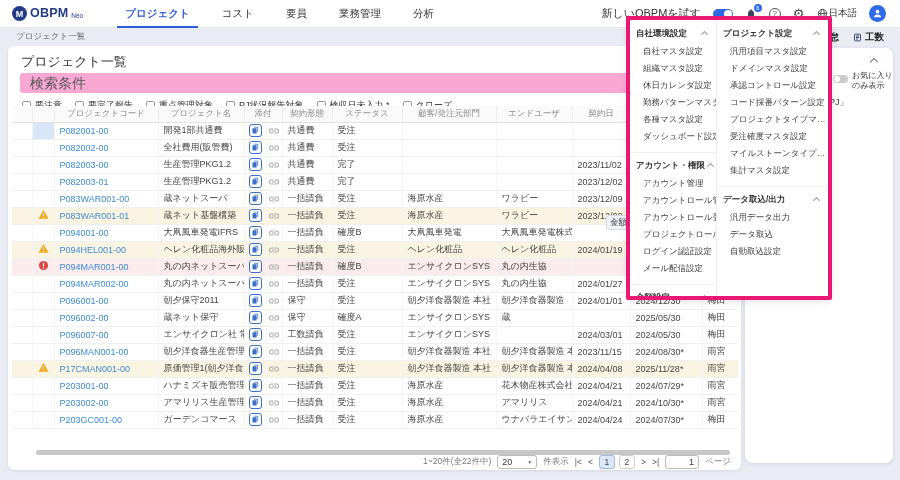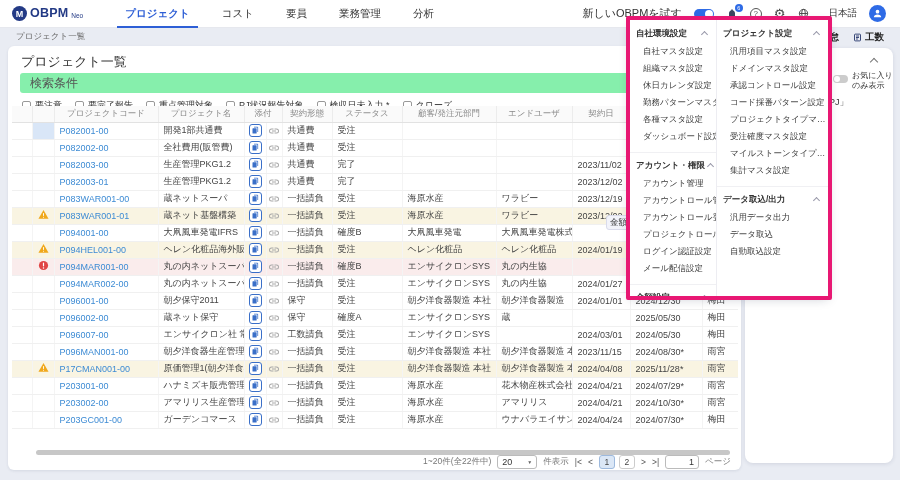--- a/index.html
+++ b/index.html
@@ -18,33 +18,33 @@
   .tab.active{color:#2e5fd6;font-weight:bold;}
   .tab.active::after{content:"";position:absolute;left:8px;right:8px;bottom:0;height:2px;background:#2e5fd6;}
   .nav-right{margin-left:auto;display:flex;align-items:center;gap:12px;margin-right:14px;}
   .try-label{font-size:11px;color:#333;}
   .toggle-on{width:20px;height:10px;border-radius:5px;background:#2e6be6;position:relative;display:inline-block;}
   .toggle-on::after{content:"";position:absolute;right:1px;top:1px;width:8px;height:8px;border-radius:50%;background:#fff;}
   .bell-wrap{position:relative;display:inline-flex;}
   .badge{position:absolute;top:-4px;right:-5px;width:8px;height:8px;border-radius:50%;background:#2e6be6;color:#fff;font-size:5.5px;display:flex;align-items:center;justify-content:center;}
   .qmark{width:12px;height:12px;border-radius:50%;border:1px solid #555;color:#555;font-size:8px;display:inline-flex;align-items:center;justify-content:center;}
   .gear{font-size:13px;color:#444;line-height:1;}
-  .globe-wrap{display:flex;align-items:center;gap:20px;font-size:9.5px;color:#333;}
+  .globe-wrap{display:flex;align-items:center;gap:1px;font-size:9.5px;color:#333;}
   .avatar{width:17px;height:17px;border-radius:50%;background:#2e6be6;display:inline-flex;align-items:center;justify-content:center;}
 
   
   .crumb-row{position:absolute;top:28px;left:0;right:0;height:18px;display:flex;align-items:center;}
   .crumb{font-size:8.5px;color:#666;margin-left:16px;}
   .side-actions{margin-left:auto;display:flex;gap:14px;margin-right:16px;align-items:center;}
   .side-action{display:flex;align-items:center;gap:3px;font-size:9.5px;color:#222;font-weight:bold;cursor:pointer;}
 
   
   .main-card{position:absolute;left:8px;top:46px;width:733px;height:424px;background:#fff;border-radius:6px;box-shadow:0 1px 3px rgba(30,40,80,.1);}
   .page-title{position:absolute;left:13px;top:7px;font-size:13px;color:#333;}
-  .search-bar{position:absolute;left:12px;right:12px;top:27px;height:20px;background:#86efac;border-radius:3px;font-size:12px;color:#555;line-height:20px;padding-left:10px;cursor:pointer;}
+  .search-bar{position:absolute;left:12px;right:12px;top:27px;height:20px;background:#f9a8d4;border-radius:3px;font-size:14px;color:#555;line-height:20px;padding-left:10px;cursor:pointer;}
   .filter-row{position:absolute;left:14px;top:53px;display:flex;gap:13px;align-items:center;}
   .filter-item{display:flex;align-items:center;gap:4px;font-size:9px;color:#333;cursor:pointer;}
   .cbox{width:9px;height:9px;border:1px solid #999;border-radius:2px;background:#fff;flex:none;}
 
   .tablewrap{position:absolute;left:4px;top:60px;width:726px;height:341px;overflow:hidden;}
   table.grid{border-collapse:collapse;table-layout:fixed;width:730px;}
   .grid th{height:16px;background:#fafafa;border-bottom:1px solid #e2e2e2;border-right:1px solid #ececec;font-size:8.5px;color:#888;font-weight:normal;text-align:center;overflow:hidden;white-space:nowrap;padding:0 2px;}
   .grid td{height:17px;border-bottom:1px solid #f0f0f0;border-right:1px solid #f4f4f4;font-size:9px;color:#444;white-space:nowrap;overflow:hidden;padding:0 5px;}
   .grid td.ctr{text-align:center;padding:0 1px;}
   .row-cream td{background:#f9f4e2;}
@@ -326,21 +326,21 @@
                 </span></td>
               <td class="ctr"><span class="chain">
                   <svg width="12" height="12" viewBox="0 0 24 24">
                     <path fill="#a8a8a8" d="M3.9 12a3.1 3.1 0 0 1 3.1-3.1h4V7H7a5 5 0 0 0 0 10h4v-1.9H7A3.1 3.1 0 0 1 3.9 12Zm4.1 1h8v-2H8Zm9-6h-4v1.9h4a3.1 3.1 0 1 1 0 6.2h-4V17h4a5 5 0 0 0 0-10Z"></path>
                   </svg>
                 </span></td>
               <td>一括請負</td>
               <td>受注</td>
               <td>海原水産</td>
               <td>ワラビー</td>
-              <td>2023/12/19</td>
+              <td>2023/12/09</td>
               <td></td>
               <td></td>
             </tr>
             <tr class="row-cream">
               <td class="ctr"></td>
               <td class="ctr"><svg width="11" height="11" viewBox="0 0 24 24">
                   <path d="M12 2 1 21h22Z" fill="#f0a81c"></path>
                   <rect x="11" y="9" width="2" height="6" fill="#fff"></rect>
                   <rect x="11" y="17" width="2" height="2" fill="#fff"></rect>
                 </svg></td>

